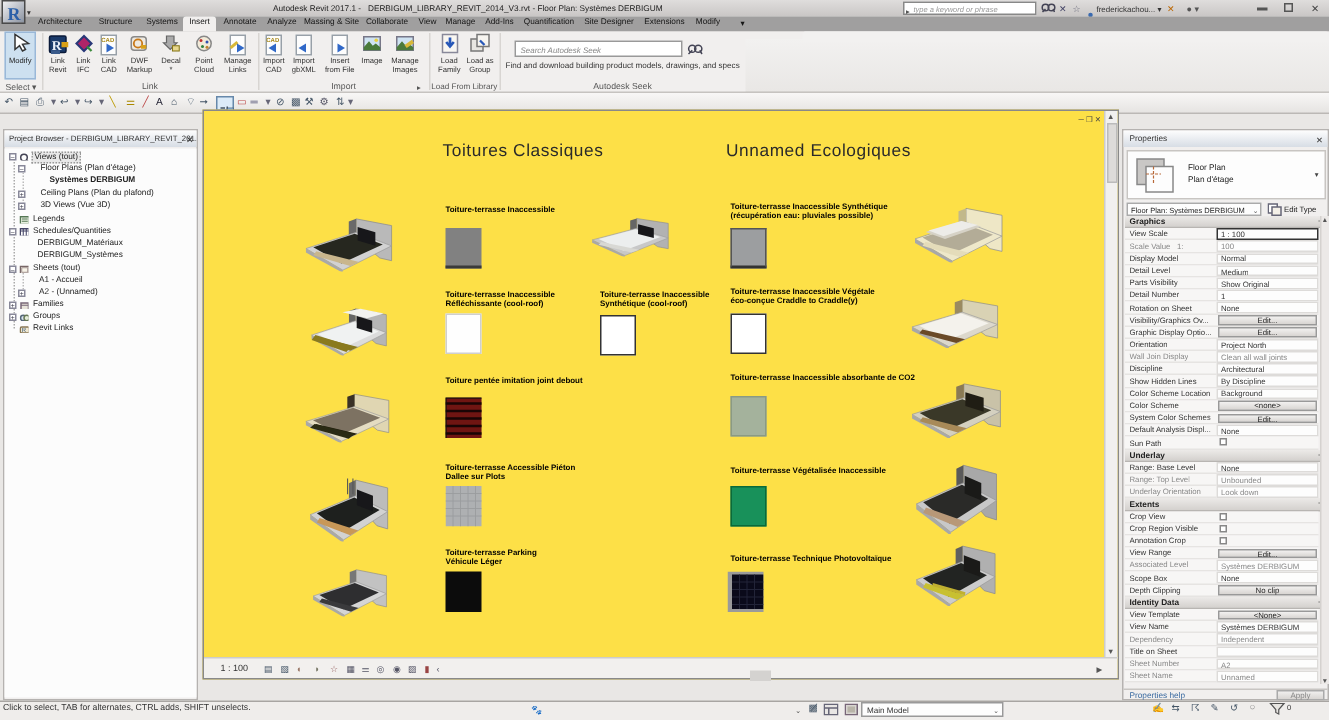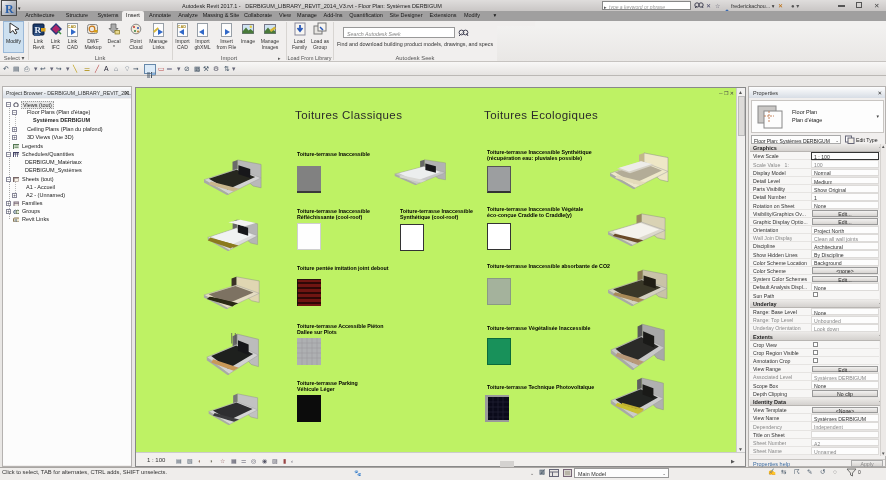--- a/index.html
+++ b/index.html
@@ -18,21 +18,21 @@
 .psep{position:absolute;top:22px;width:1px;height:38px;background:#d8d5d2;}
 .plabel{position:absolute;top:55px;height:8px;font-size:5.8px;color:#555;text-align:center;white-space:nowrap;}
 #qat{left:0;top:62px;width:886px;height:14px;background:linear-gradient(#f8f7f6,#e6e4e2);border-bottom:1px solid #bbb8b5;}
 .q{position:absolute;top:65px;font-size:6.8px;line-height:8px;color:#557;}
 #browser{left:2px;top:86px;width:130px;height:381px;background:#f1efee;border:1px solid #b5b2b0;}
 #bheader{position:absolute;left:0;top:0;width:128px;height:11px;background:linear-gradient(#fdfdfd,#d7dde5);font-size:5.2px;color:#333;padding:2.5px 0 0 3px;white-space:nowrap;overflow:hidden;}
 #btree{position:absolute;left:0;top:12px;width:128px;height:366px;background:#fcfcfc;}
 .tn{position:absolute;font-size:5.5px;color:#222;white-space:nowrap;}
 .tbox{position:absolute;width:5px;height:5px;border:1px solid #889;background:#fff;font-size:4.5px;line-height:3.5px;text-align:center;color:#334;}
 .tico{position:absolute;width:6px;height:5px;}
-#canvas{left:135px;top:87px;width:611px;height:380px;background:#bef264;border:1px solid #898989;}
+#canvas{left:135px;top:73px;width:611px;height:380px;background:#fde047;border:1px solid #898989;}
 #vsb{position:absolute;right:0;top:0;width:9px;height:365px;background:#f1f0ef;border-left:1px solid #ccc;}
 #viewbar{position:absolute;left:0;bottom:0;width:609px;height:14px;background:#f2f0ee;border-top:1px solid #ccc;}
 .vbi{position:absolute;top:369px;font-size:6px;color:#446;line-height:8px;}
 #props{left:748px;top:86px;width:138px;height:381px;background:#f1efee;border:1px solid #b5b2b0;}
 #pheader{position:absolute;left:0;top:0;width:136px;height:11px;background:linear-gradient(#fdfdfd,#d7dde5);font-size:5.5px;color:#333;padding:2.5px 0 0 4px;}
 #pgrid{position:absolute;left:1px;top:57px;width:129px;}
 .prow{position:relative;width:129px;height:8.2px;border-bottom:1px solid #e6e4e2;font-size:5.2px;color:#333;background:#f7f6f5;}
 .prow .lab{position:absolute;left:3px;top:1.2px;white-space:nowrap;overflow:hidden;max-width:59px;}
 .prow .vcell{position:absolute;left:61px;top:0;width:68px;height:7.7px;background:#fdfdfd;border:1px solid #dddbd9;}
 .prow .val{position:absolute;left:2px;top:0.8px;white-space:nowrap;overflow:hidden;max-width:64px;}
@@ -313,21 +313,21 @@
       <div class="tn" style="left:19px;top:109px;">Groups</div>
 <svg class="tico" style="left:10px;top:117.5px;" width="7" height="6">
         <rect x="0.5" y="1" width="6" height="4" fill="#f0e8d0" stroke="#875" rx="1"></rect>
         <text x="1.5" y="4.5" font-size="4" fill="#357">R</text>
       </svg>
       <div class="tn" style="left:19px;top:117px;">Revit Links</div>
 </div>
 </div>
 <div class="ab" id="canvas">
 <div class="ab" style="left:159px;top:21px;font-size:11.5px;color:#2a2a2a;letter-spacing:0.4px;">Toitures Classiques</div>
-<div class="ab" style="left:348px;top:21px;font-size:11.5px;color:#2a2a2a;letter-spacing:0.4px;">Toitures Ecologiques</div>
+<div class="ab" style="left:348px;top:21px;font-size:11.5px;color:#2a2a2a;letter-spacing:0.4px;">Unnamed Ecologiques</div>
 <div class="clab" style="left:161px;top:64px;">Toiture-terrasse Inaccessible</div>
 <div class="clab" style="left:161px;top:121px;">Toiture-terrasse Inaccessible<br>Réfléchissante (cool-roof)</div>
 <div class="clab" style="left:264px;top:121px;">Toiture-terrasse Inaccessible<br>Synthétique (cool-roof)</div>
 <div class="clab" style="left:161px;top:178px;">Toiture pentée imitation joint debout</div>
 <div class="clab" style="left:161px;top:236px;">Toiture-terrasse Accessible Piéton<br>Dallee sur Plots</div>
 <div class="clab" style="left:161px;top:293px;">Toiture-terrasse Parking<br>Véhicule Léger</div>
 <div class="clab" style="left:351px;top:62px;">Toiture-terrasse Inaccessible Synthétique<br>(récupération eau: pluviales possible)</div>
 <div class="clab" style="left:351px;top:119px;">Toiture-terrasse Inaccessible Végétale<br>éco-conçue Craddle to Craddle(y)</div>
 <div class="clab" style="left:351px;top:176px;">Toiture-terrasse Inaccessible absorbante de CO2</div>
 <div class="clab" style="left:351px;top:238px;">Toiture-terrasse Végétalisée Inaccessible</div>

